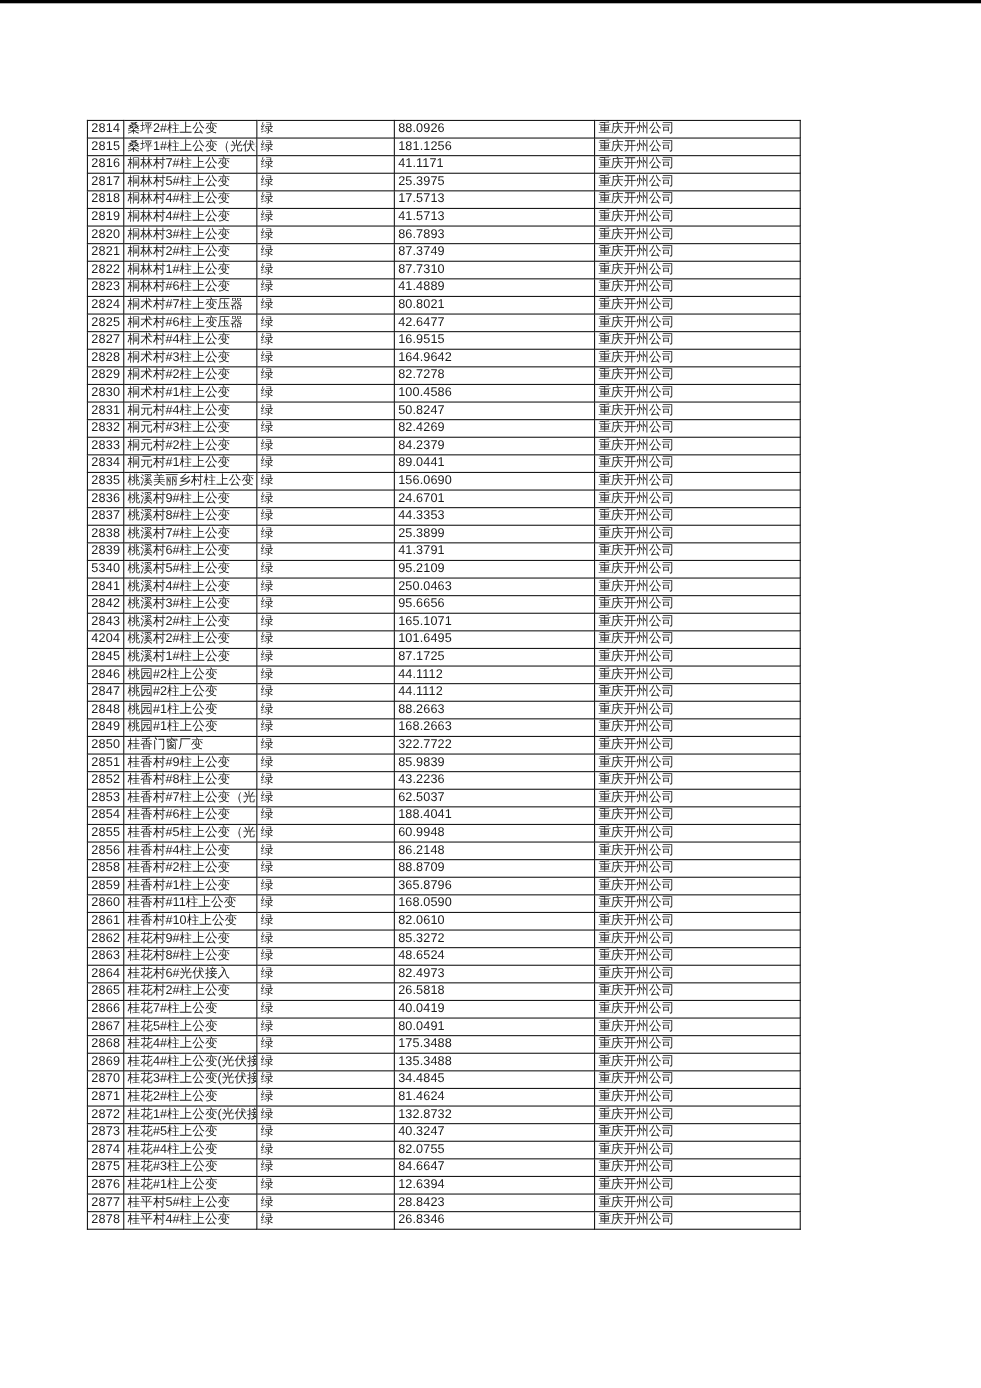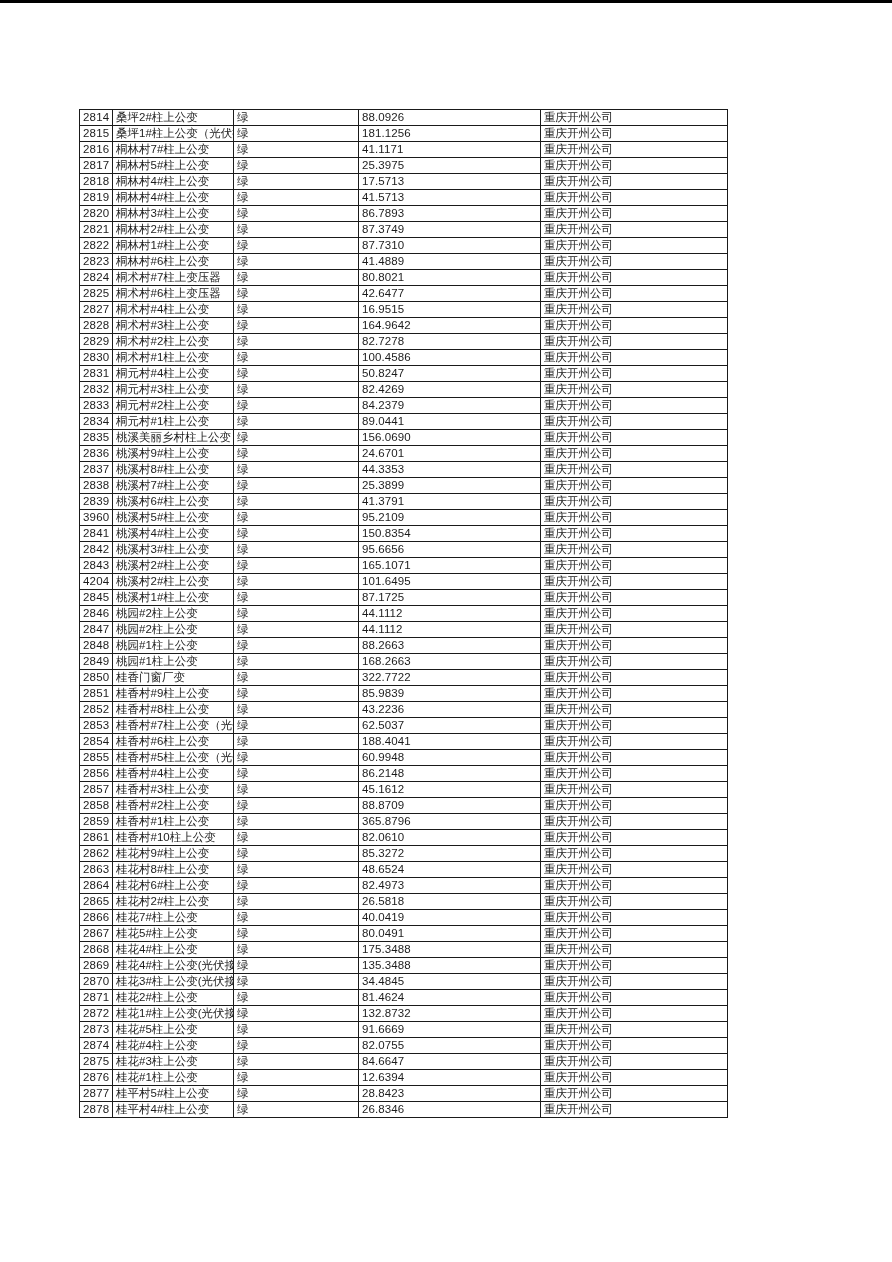--- a/index.html
+++ b/index.html
@@ -233,31 +233,31 @@
           <td class="col-company">重庆开州公司</td>
         </tr>
         <tr>
           <td class="col-id">2839</td>
           <td class="col-name">桃溪村6#柱上公变</td>
           <td class="col-color">绿</td>
           <td class="col-value">41.3791</td>
           <td class="col-company">重庆开州公司</td>
         </tr>
         <tr>
-          <td class="col-id">3960</td>
+          <td class="col-id">5340</td>
           <td class="col-name">桃溪村5#柱上公变</td>
           <td class="col-color">绿</td>
           <td class="col-value">95.2109</td>
           <td class="col-company">重庆开州公司</td>
         </tr>
         <tr>
           <td class="col-id">2841</td>
           <td class="col-name">桃溪村4#柱上公变</td>
           <td class="col-color">绿</td>
-          <td class="col-value">150.8354</td>
+          <td class="col-value">250.0463</td>
           <td class="col-company">重庆开州公司</td>
         </tr>
         <tr>
           <td class="col-id">2842</td>
           <td class="col-name">桃溪村3#柱上公变</td>
           <td class="col-color">绿</td>
           <td class="col-value">95.6656</td>
           <td class="col-company">重庆开州公司</td>
         </tr>
         <tr>
@@ -352,41 +352,41 @@
           <td class="col-company">重庆开州公司</td>
         </tr>
         <tr>
           <td class="col-id">2856</td>
           <td class="col-name">桂香村#4柱上公变</td>
           <td class="col-color">绿</td>
           <td class="col-value">86.2148</td>
           <td class="col-company">重庆开州公司</td>
         </tr>
         <tr>
-          <td class="col-id">2857</td>
-          <td class="col-name">桂香村#3柱上公变</td>
-          <td class="col-color">绿</td>
-          <td class="col-value">45.1612</td>
-          <td class="col-company">重庆开州公司</td>
-        </tr>
-        <tr>
           <td class="col-id">2858</td>
           <td class="col-name">桂香村#2柱上公变</td>
           <td class="col-color">绿</td>
           <td class="col-value">88.8709</td>
           <td class="col-company">重庆开州公司</td>
         </tr>
         <tr>
           <td class="col-id">2859</td>
           <td class="col-name">桂香村#1柱上公变</td>
           <td class="col-color">绿</td>
           <td class="col-value">365.8796</td>
           <td class="col-company">重庆开州公司</td>
         </tr>
         <tr>
+          <td class="col-id">2860</td>
+          <td class="col-name">桂香村#11柱上公变</td>
+          <td class="col-color">绿</td>
+          <td class="col-value">168.0590</td>
+          <td class="col-company">重庆开州公司</td>
+        </tr>
+        <tr>
           <td class="col-id">2861</td>
           <td class="col-name">桂香村#10柱上公变</td>
           <td class="col-color">绿</td>
           <td class="col-value">82.0610</td>
           <td class="col-company">重庆开州公司</td>
         </tr>
         <tr>
           <td class="col-id">2862</td>
           <td class="col-name">桂花村9#柱上公变</td>
           <td class="col-color">绿</td>
@@ -395,21 +395,21 @@
         </tr>
         <tr>
           <td class="col-id">2863</td>
           <td class="col-name">桂花村8#柱上公变</td>
           <td class="col-color">绿</td>
           <td class="col-value">48.6524</td>
           <td class="col-company">重庆开州公司</td>
         </tr>
         <tr>
           <td class="col-id">2864</td>
-          <td class="col-name">桂花村6#柱上公变</td>
+          <td class="col-name">桂花村6#光伏接入</td>
           <td class="col-color">绿</td>
           <td class="col-value">82.4973</td>
           <td class="col-company">重庆开州公司</td>
         </tr>
         <tr>
           <td class="col-id">2865</td>
           <td class="col-name">桂花村2#柱上公变</td>
           <td class="col-color">绿</td>
           <td class="col-value">26.5818</td>
           <td class="col-company">重庆开州公司</td>
@@ -460,21 +460,21 @@
           <td class="col-id">2872</td>
           <td class="col-name">桂花1#柱上公变(光伏接入</td>
           <td class="col-color">绿</td>
           <td class="col-value">132.8732</td>
           <td class="col-company">重庆开州公司</td>
         </tr>
         <tr>
           <td class="col-id">2873</td>
           <td class="col-name">桂花#5柱上公变</td>
           <td class="col-color">绿</td>
-          <td class="col-value">91.6669</td>
+          <td class="col-value">40.3247</td>
           <td class="col-company">重庆开州公司</td>
         </tr>
         <tr>
           <td class="col-id">2874</td>
           <td class="col-name">桂花#4柱上公变</td>
           <td class="col-color">绿</td>
           <td class="col-value">82.0755</td>
           <td class="col-company">重庆开州公司</td>
         </tr>
         <tr>

